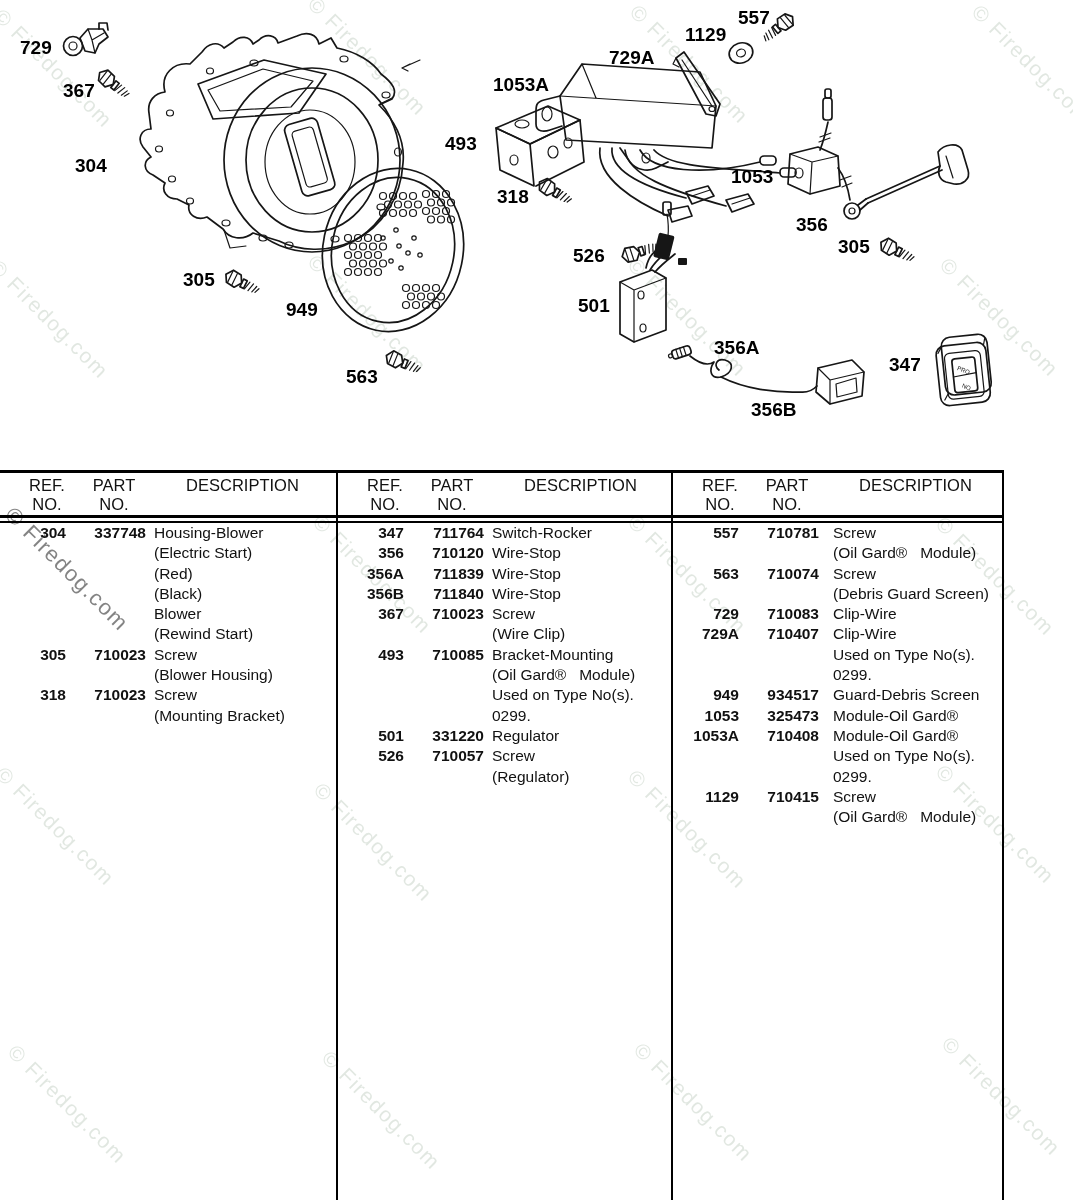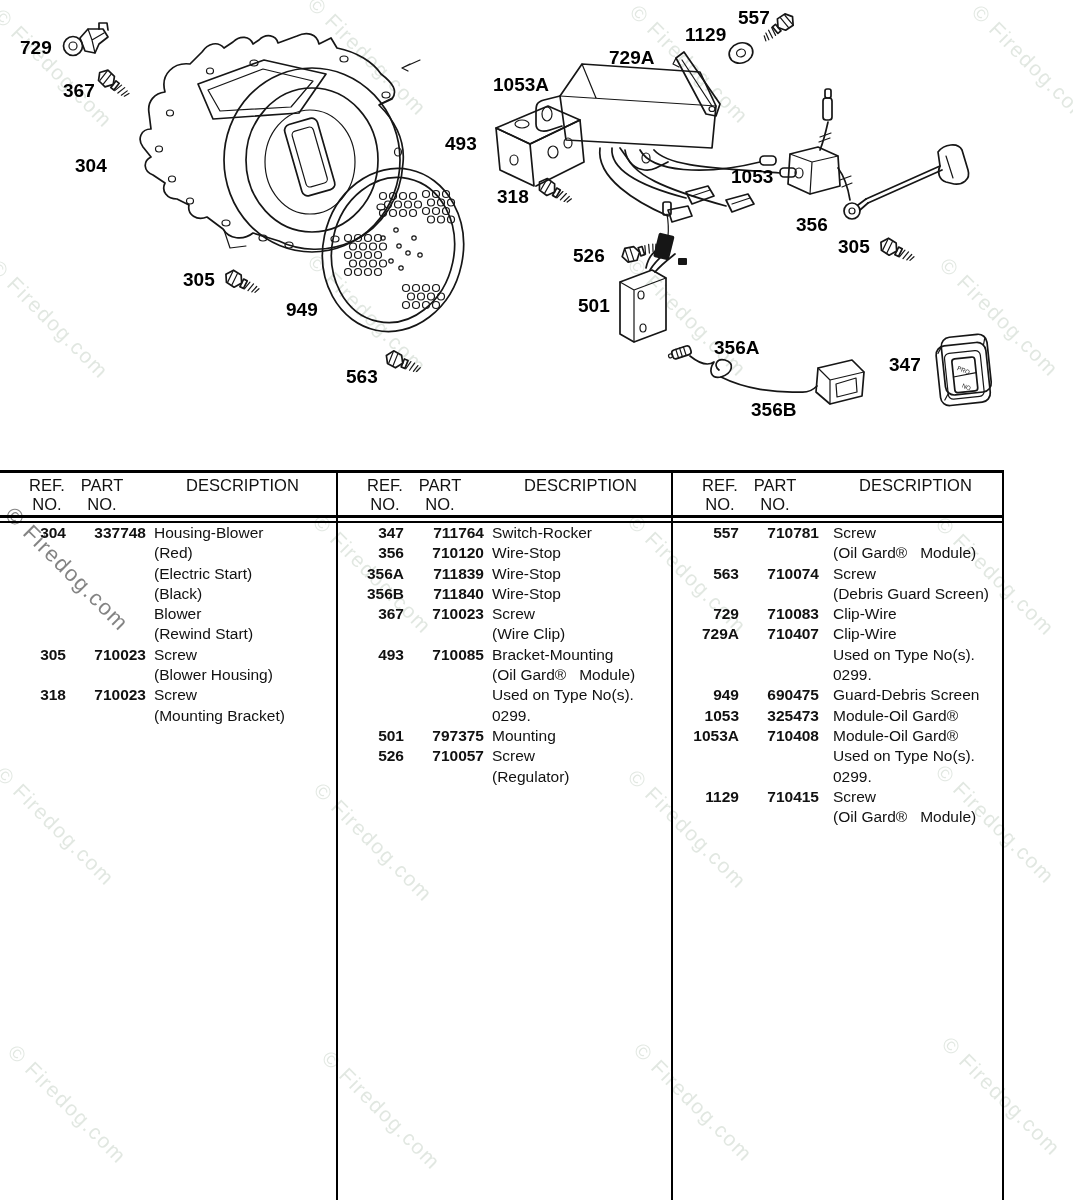--- a/index.html
+++ b/index.html
@@ -16,21 +16,21 @@
   .hline-top{position:absolute;left:0;top:0;width:100%;height:2.5px;background:#000;}
   .hsep{position:absolute;left:0;top:45px;width:100%;height:8px;box-sizing:border-box;
         border-top:3px solid #000;border-bottom:2px solid #000;}
   .vline{position:absolute;top:0;bottom:0;width:2.2px;background:#000;}
   .vl1{left:336px}.vl2{left:671px}.vl3{left:1001.5px}
   .tcol{position:absolute;top:0;height:100%;padding-left:46px;}
   .tcol1{left:0;width:336px}.tcol2{left:338px;width:333px}.tcol3{left:673px;width:329px}
   .thead{position:absolute;top:6px;left:0;right:0;height:40px;font-size:16.5px;line-height:19px;}
   .th{position:absolute;text-align:center;}
   .th-ref{left:12px;width:70px;}
-  .th-part{left:68px;width:68px;}
+  .th-part{left:80px;width:68px;}
   .th-desc{left:150px;width:185px;text-align:center;}
   .tbody{position:absolute;top:54px;left:0;right:0;}
   .trow{position:relative;height:20.3px;font-size:15.5px;}
   .c-ref{position:absolute;left:0;width:66px;text-align:right;font-weight:bold;}
   .c-part{position:absolute;left:70px;width:76px;text-align:right;font-weight:bold;}
   .c-desc{position:absolute;left:154px;white-space:pre;}
   .tcol3 .c-desc{left:160px;}
   svg .ln{fill:none;stroke:#161616;stroke-width:1.7;stroke-linejoin:round;stroke-linecap:round;}
   svg .th1{fill:none;stroke:#161616;stroke-width:1.2;stroke-linejoin:round;stroke-linecap:round;}
   svg .fl{fill:#161616;stroke:none;}
@@ -351,24 +351,24 @@
             <div>DESCRIPTION</div>
           </div>
         </div>
         <div class="tbody">
           <div class="trow">
             <span class="c-ref">304</span>
             <span class="c-part">337748</span>
             <span class="c-desc">Housing-Blower</span>
           </div>
           <div class="trow">
+            <span class="c-desc">(Electric Start)</span>
+          </div>
+          <div class="trow">
             <span class="c-desc">(Red)</span>
-          </div>
-          <div class="trow">
-            <span class="c-desc">(Electric Start)</span>
           </div>
           <div class="trow">
             <span class="c-desc">(Black)</span>
           </div>
           <div class="trow">
             <span class="c-desc">Blower</span>
           </div>
           <div class="trow">
             <span class="c-desc">(Rewind Start)</span>
           </div>
@@ -442,22 +442,22 @@
             <span class="c-desc">(Oil Gard®   Module)</span>
           </div>
           <div class="trow">
             <span class="c-desc">Used on Type No(s).</span>
           </div>
           <div class="trow">
             <span class="c-desc">0299.</span>
           </div>
           <div class="trow">
             <span class="c-ref">501</span>
-            <span class="c-part">797375</span>
-            <span class="c-desc">Mounting</span>
+            <span class="c-part">331220</span>
+            <span class="c-desc">Regulator</span>
           </div>
           <div class="trow">
             <span class="c-ref">526</span>
             <span class="c-part">710057</span>
             <span class="c-desc">Screw</span>
           </div>
           <div class="trow">
             <span class="c-desc">(Regulator)</span>
           </div>
         </div>
@@ -504,21 +504,21 @@
             <span class="c-desc">Clip-Wire</span>
           </div>
           <div class="trow">
             <span class="c-desc">Used on Type No(s).</span>
           </div>
           <div class="trow">
             <span class="c-desc">0299.</span>
           </div>
           <div class="trow">
             <span class="c-ref">949</span>
-            <span class="c-part">690475</span>
+            <span class="c-part">934517</span>
             <span class="c-desc">Guard-Debris Screen</span>
           </div>
           <div class="trow">
             <span class="c-ref">1053</span>
             <span class="c-part">325473</span>
             <span class="c-desc">Module-Oil Gard®</span>
           </div>
           <div class="trow">
             <span class="c-ref">1053A</span>
             <span class="c-part">710408</span>

